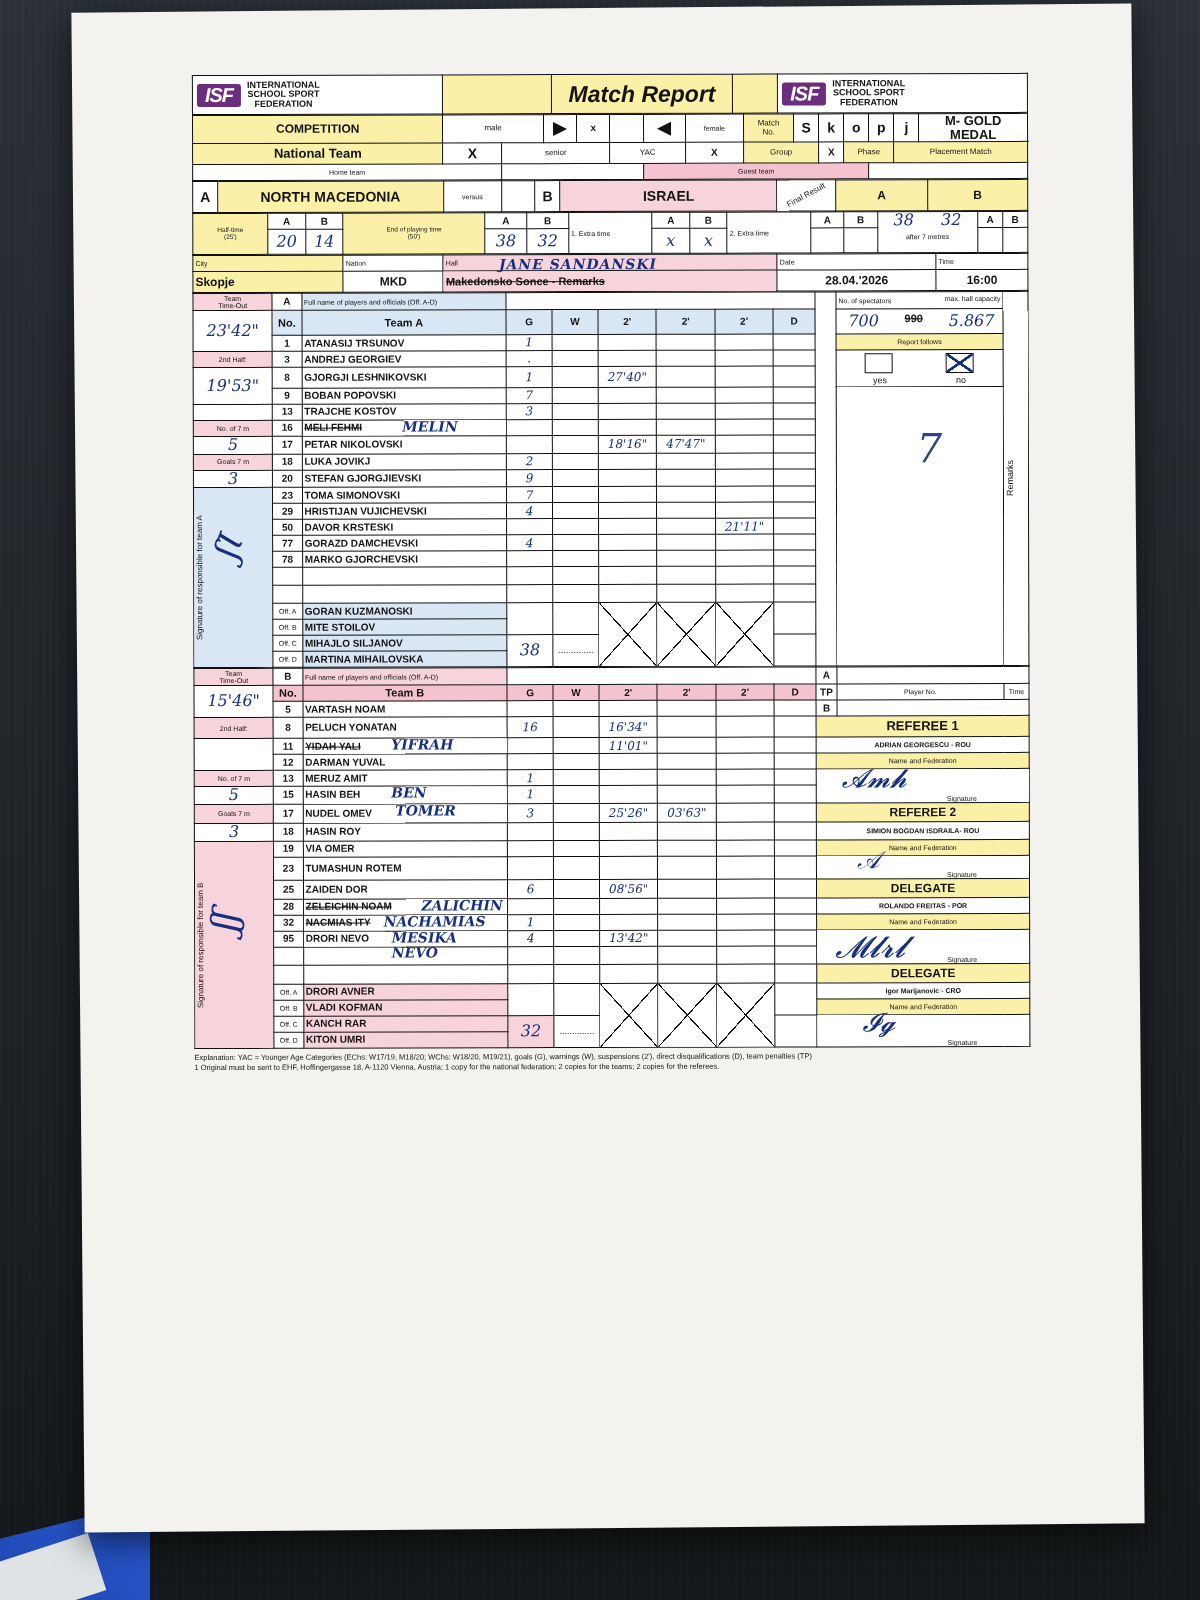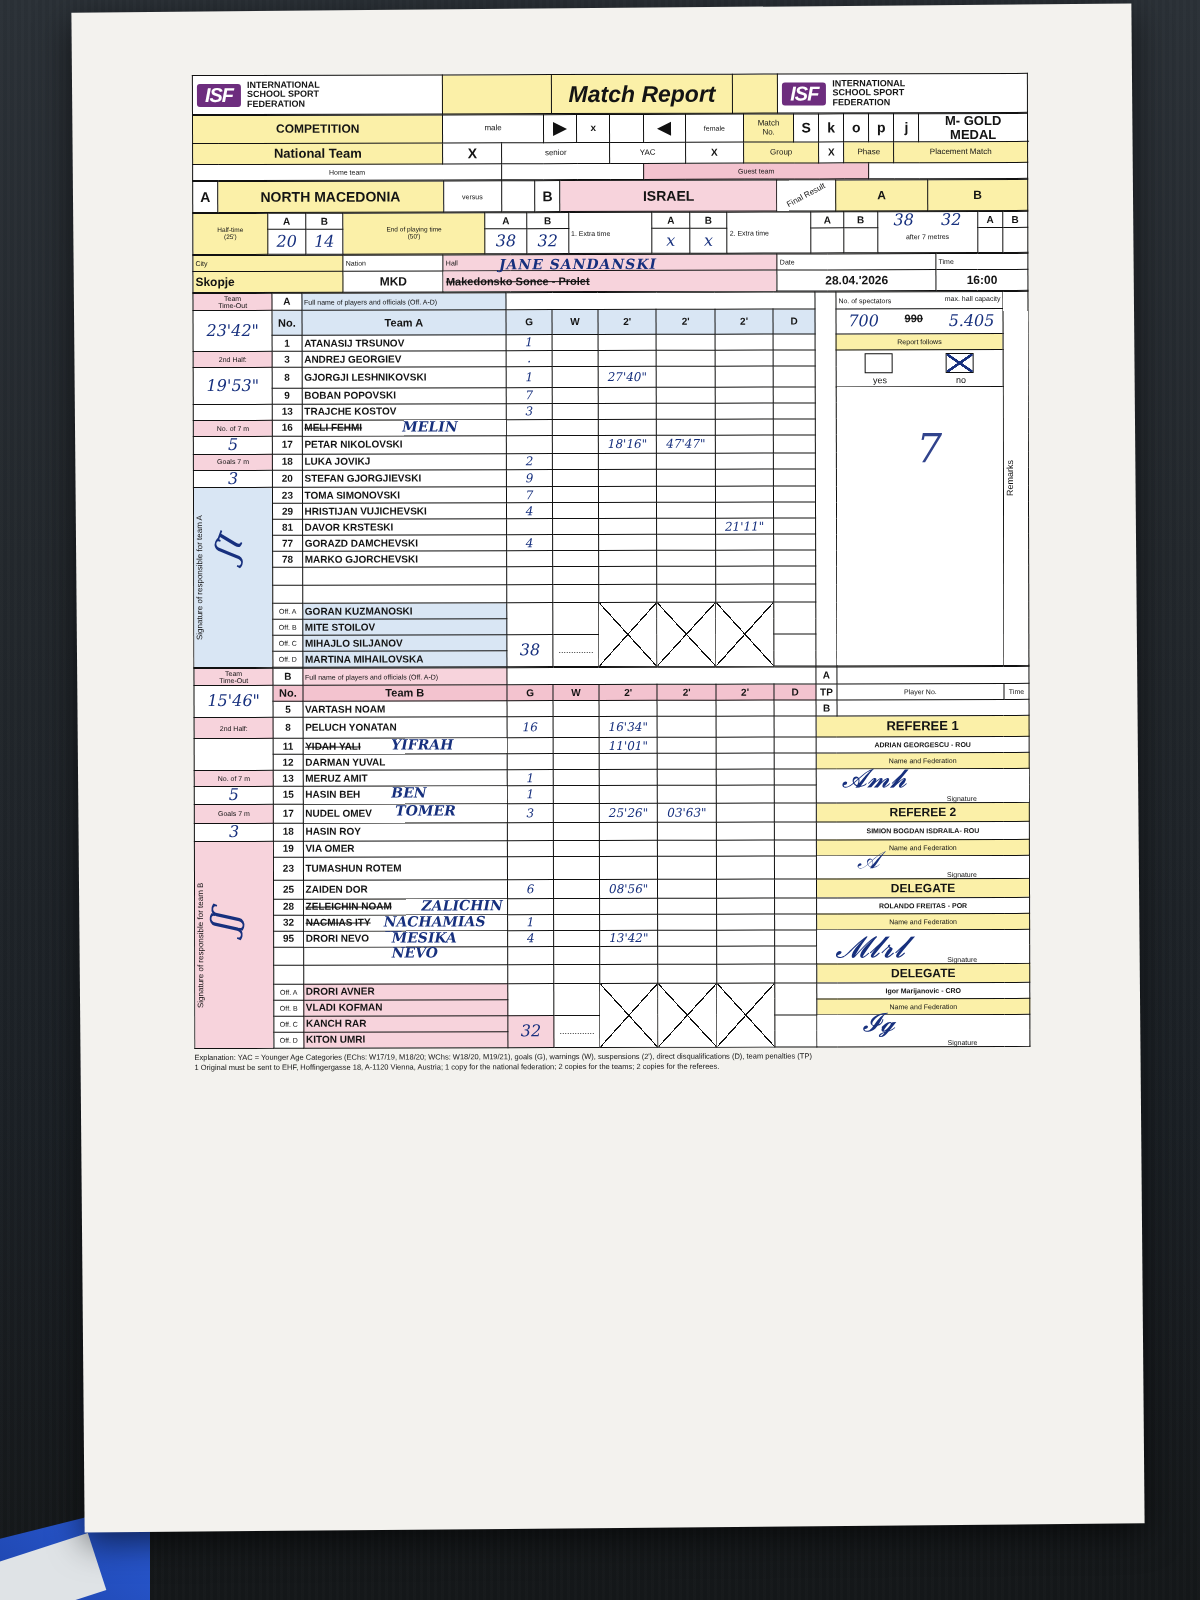--- a/index.html
+++ b/index.html
@@ -38,21 +38,21 @@
   .blue{background:#d9e6f4;}
   .wh{background:#ffffff;}
   .c{text-align:center;}
   .b{font-weight:bold;}
   .sm{font-size:8px;}
   .xs{font-size:7px;}
   .tiny{font-size:6.5px;}
   .hand{font-family:"DejaVu Serif", serif;color:#17307e;font-size:16px;font-style:italic;}
   .hand2{font-family:"DejaVu Serif", serif;color:#17307e;font-size:12px;font-style:italic;}
   .strike{text-decoration:line-through;}
-  .isfbox{display:flex;align-items:center;height:34px;}
+  .isfbox{display:flex;align-items:center;height:34px;text-align:center;}
   .isfmark{background:#6d2d7e;color:#fff;font-weight:bold;font-style:italic;
     font-size:20px;padding:1px 8px;border-radius:3px;letter-spacing:-1px;}
   .isftxt{font-size:9px;font-weight:bold;line-height:1.05;margin-left:6px;}
   .mrtitle{font-size:23px;font-weight:bold;font-style:italic;text-align:center;}
   .vert{writing-mode:vertical-rl;transform:rotate(180deg);text-align:center;font-size:9px;}
   .foot{font-size:7.5px;line-height:1.35;margin-top:4px;}
   .sigimg{position:absolute;color:#17307e;font-family:"DejaVu Serif",serif;font-style:italic;}
   .diag{position:relative;}
   .diag:before,.diag:after{content:"";position:absolute;left:0;top:0;width:100%;height:100%;}
   .diag:before{background:linear-gradient(to top right, transparent calc(50% - .6px), #111 calc(50% - .6px), #111 calc(50% + .6px), transparent calc(50% + .6px));}
@@ -255,21 +255,21 @@
         <td class="yel xs">City</td>
         <td class="wh xs">Nation</td>
         <td class="pink xs" colspan="2">Hall</td>
         <td class="wh xs" colspan="2">Date</td>
         <td class="wh xs" colspan="2">Time</td>
       </tr>
       <tr>
         <td class="yel b" style="height:20px;font-size:12px;">Skopje</td>
         <td class="wh c b" style="font-size:12px;">MKD</td>
         <td class="pink b strike" colspan="2" style="font-size:11px;position:relative;">
-          <span>Makedonsko Sonce - Prolet</span>
+          <span>Makedonsko Sonce - Remarks</span>
           <span class="hand2" style="position:absolute;left:55px;top:-14px;text-decoration:none;font-size:14px;letter-spacing:1px;">JANE SANDANSKI</span>
         </td>
         <td class="wh c b" colspan="2" style="font-size:12px;">28.04.'2026</td>
         <td class="wh c b" colspan="2" style="font-size:12px;">16:00</td>
       </tr>
     </tbody>
       </table>
 
     <table>
       <colgroup>
@@ -304,21 +304,21 @@
         <td class="blue c b" style="font-size:11px;">No.</td>
         <td class="blue c b" style="font-size:11px;">Team A</td>
         <td class="blue c b">G</td>
         <td class="blue c b">W</td>
         <td class="blue c b">2'</td>
         <td class="blue c b">2'</td>
         <td class="blue c b">2'</td>
         <td class="blue c b">D</td>
         <td class="wh c" style="height:24px;">
           <span class="hand" style="float:left;margin-left:10px;">700</span>
-          <span class="hand" style="float:right;margin-right:6px;">5.405</span>
+          <span class="hand" style="float:right;margin-right:6px;">5.867</span>
           <span class="strike" style="font-size:11px;font-weight:bold;">990</span>
         </td>
       </tr>
       <tr>
         <td class="wh c b">1</td>
         <td class="wh b">ATANASIJ TRSUNOV</td>
         <td class="wh c"><span class="hand2">1</span></td>
         <td class="wh"></td>
         <td class="wh"></td>
         <td class="wh"></td>
@@ -451,21 +451,21 @@
         <td class="wh c b">29</td>
         <td class="wh b">HRISTIJAN VUJICHEVSKI</td>
         <td class="wh c"><span class="hand2">4</span></td>
         <td class="wh"></td>
         <td class="wh"></td>
         <td class="wh"></td>
         <td class="wh"></td>
         <td class="wh"></td>
       </tr>
       <tr>
-        <td class="wh c b">81</td>
+        <td class="wh c b">50</td>
         <td class="wh b">DAVOR KRSTESKI</td>
         <td class="wh c"></td>
         <td class="wh"></td>
         <td class="wh"></td>
         <td class="wh"></td>
         <td class="wh c"><span class="hand2">21'11"</span></td>
         <td class="wh"></td>
       </tr>
       <tr>
         <td class="wh c b">77</td>

